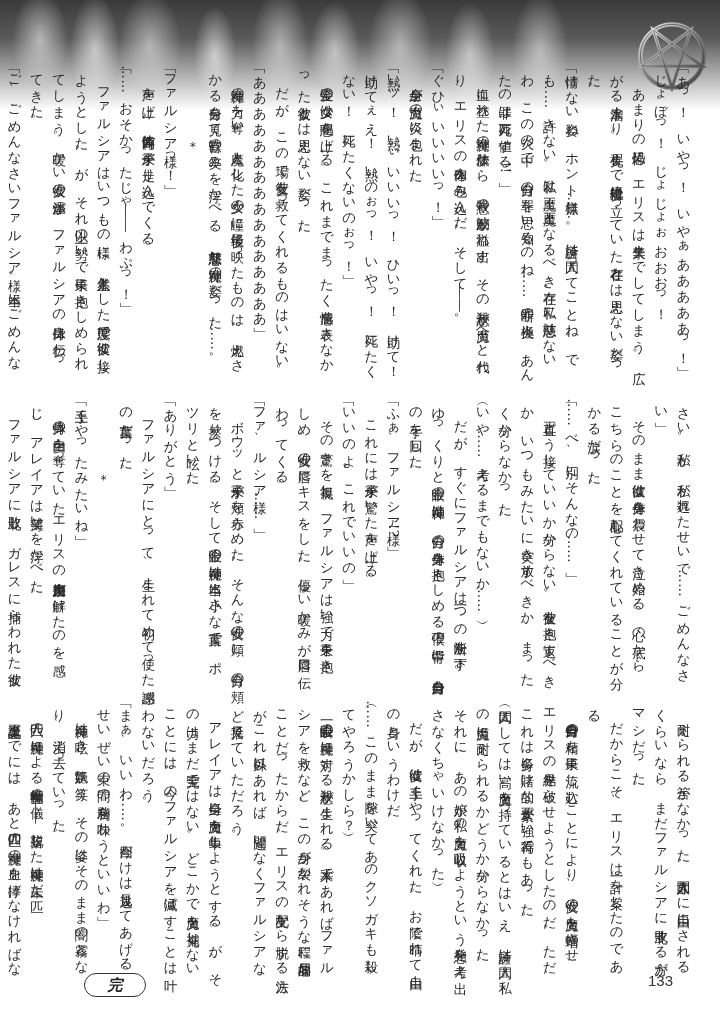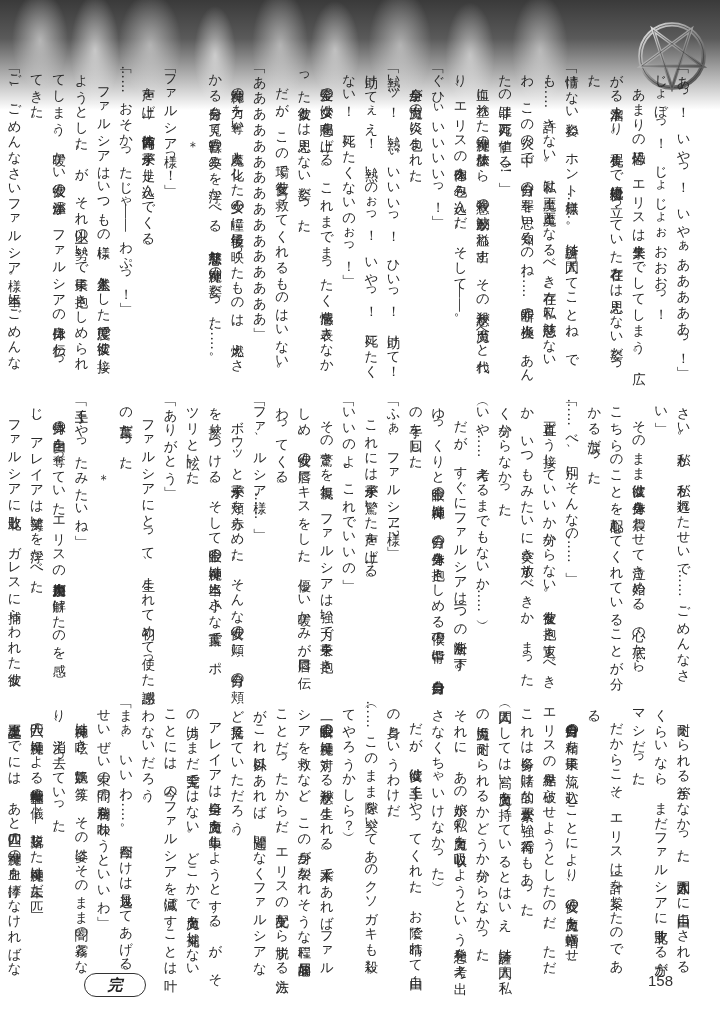--- a/index.html
+++ b/index.html
@@ -119,13 +119,13 @@
     <p>（……このまま隙を突いてあのクソガキも殺してやろうかしら？）</p>
     <p class="ind">一瞬金眼の魔神に対する殺意が生まれる。本来であればファルシアを救うなど、この身が裂かれそうな程に屈辱的なことだったからだ。エリスの支配から脱する方法がこれ以外にあれば、間違いなくファルシアなど見捨てていただろう。</p>
     <p class="ind">アレイアは全身に魔力を集中しようとする。が、その力はまだ完全ではない。どこかで魔力を補充しないことには、今のファルシアを滅ぼすことは叶わないだろう。</p>
     <p>「まぁ、いいわ……。今回だけは見逃してあげる。せいぜい束の間の勝利を味わうといいわ」</p>
     <p class="ind">魔神は呟き、妖艶に笑う。その姿はそのまま闇の霧となり、消え去っていった。</p>
     <p class="ind">六匹の魔神による魔神転生の儀――脱落した魔神は未だ一匹。</p>
     <p class="ind">魔王誕生までには、あと四匹の魔神の血を捧げなければならない……。</p>
   </div>
 
 <div class="end-mark">完</div>
-<div class="page-num">158</div>
+<div class="page-num">133</div>
 
 </body></html>

